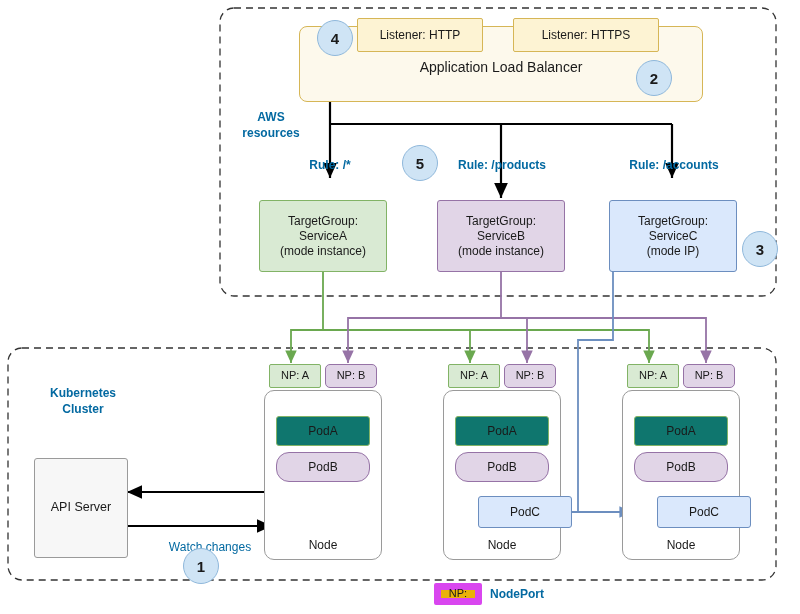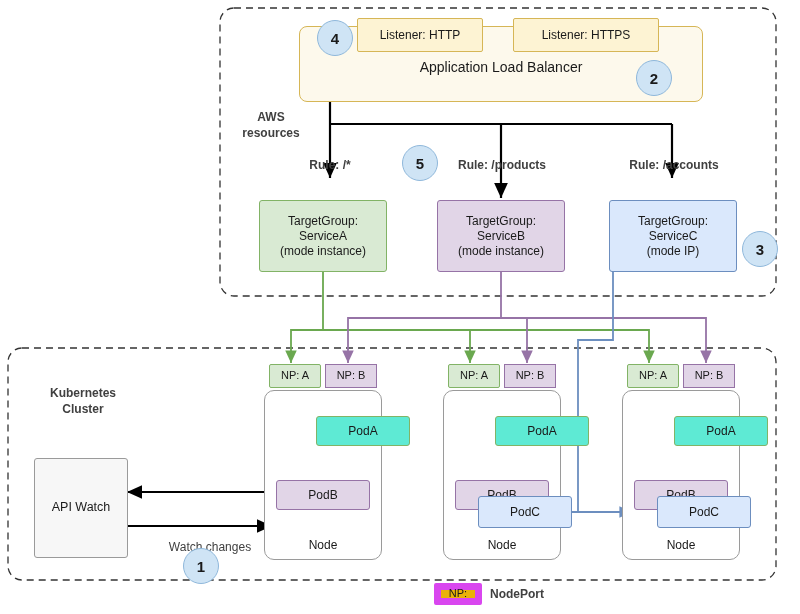--- a/index.html
+++ b/index.html
@@ -31,21 +31,21 @@
     align-items: center;
     justify-content: center;
     text-align: center;
     font-size: 12px;
     color: #1a1a1a;
     line-height: 1.25;
   }
   .label {
     position: absolute;
     font-size: 12px;
-    color: #404040;
+    color: #0369a1;
     text-align: center;
     line-height: 1.3;
   }
   .bold {
     font-weight: bold;
   }
   .listener {
     background: #fdf3d3;
     border: 1px solid #d6b656;
     border-radius: 2px;
@@ -77,44 +77,42 @@
   }
   .np-green {
     background: #d9ead3;
     border: 1px solid #82b366;
     border-radius: 2px;
     font-size: 11px;
   }
   .np-purple {
     background: #e1d5e7;
     border: 1px solid #9673a6;
-    border-radius: 0;
+    border-radius: 5px;
     font-size: 11px;
   }
   .node-box {
     background: #ffffff;
     border: 1px solid #9a9a9a;
     border-radius: 10px;
   }
   .node-label {
     position: absolute;
     font-size: 12px;
     color: #1a1a1a;
   }
   .pod-green {
-    background: #5eead4;
+    background: #0f766e;
     border: 1px solid #82b366;
     border-radius: 3px;
-    margin-left: 40px;
   }
   .pod-purple {
     background: #e1d5e7;
     border: 1px solid #9673a6;
-    border-radius: 3px;
-    margin-top: 28px;
+    border-radius: 13px;
   }
   .pod-blue {
     background: #dae8fc;
     border: 1px solid #6c8ebf;
     border-radius: 3px;
     margin-left: 23px;
   }
   .pod-orange {
     background: #fde4bf;
     border: 1px solid #d79b00;
@@ -246,21 +244,21 @@
   <div class="node-label" style="left:443px; top:538px; width:118px; text-align:center;">Node</div>
 
   <div class="box np-green" style="left:627px; top:364px; width:52px; height:24px;">NP: A</div>
   <div class="box np-purple" style="left:683px; top:364px; width:52px; height:24px;">NP: B</div>
   <div class="box node-box" style="left:622px; top:390px; width:118px; height:170px;"></div>
   <div class="box pod-green" style="left:634px; top:416px; width:94px; height:30px;">PodA</div>
   <div class="box pod-purple" style="left:634px; top:452px; width:94px; height:30px;">PodB</div>
   <div class="box pod-blue" style="left:634px; top:496px; width:94px; height:32px;">PodC</div>
   <div class="node-label" style="left:622px; top:538px; width:118px; text-align:center;">Node</div>
 
-  <div class="box api-server" style="left:34px; top:458px; width:94px; height:100px;">API Watch</div>
+  <div class="box api-server" style="left:34px; top:458px; width:94px; height:100px;">API Server</div>
 
   <div class="label" style="left:146px; top:540px; width:128px;">Watch changes</div>
 
   <div class="badge" style="left:183px; top:548px;">1</div>
   <div class="badge" style="left:636px; top:60px;">2</div>
   <div class="badge" style="left:742px; top:231px;">3</div>
   <div class="badge" style="left:317px; top:20px;">4</div>
   <div class="badge" style="left:402px; top:145px;">5</div>
 
   <div class="box legend-np" style="left:434px; top:583px; width:48px; height:22px;">NP:</div>

